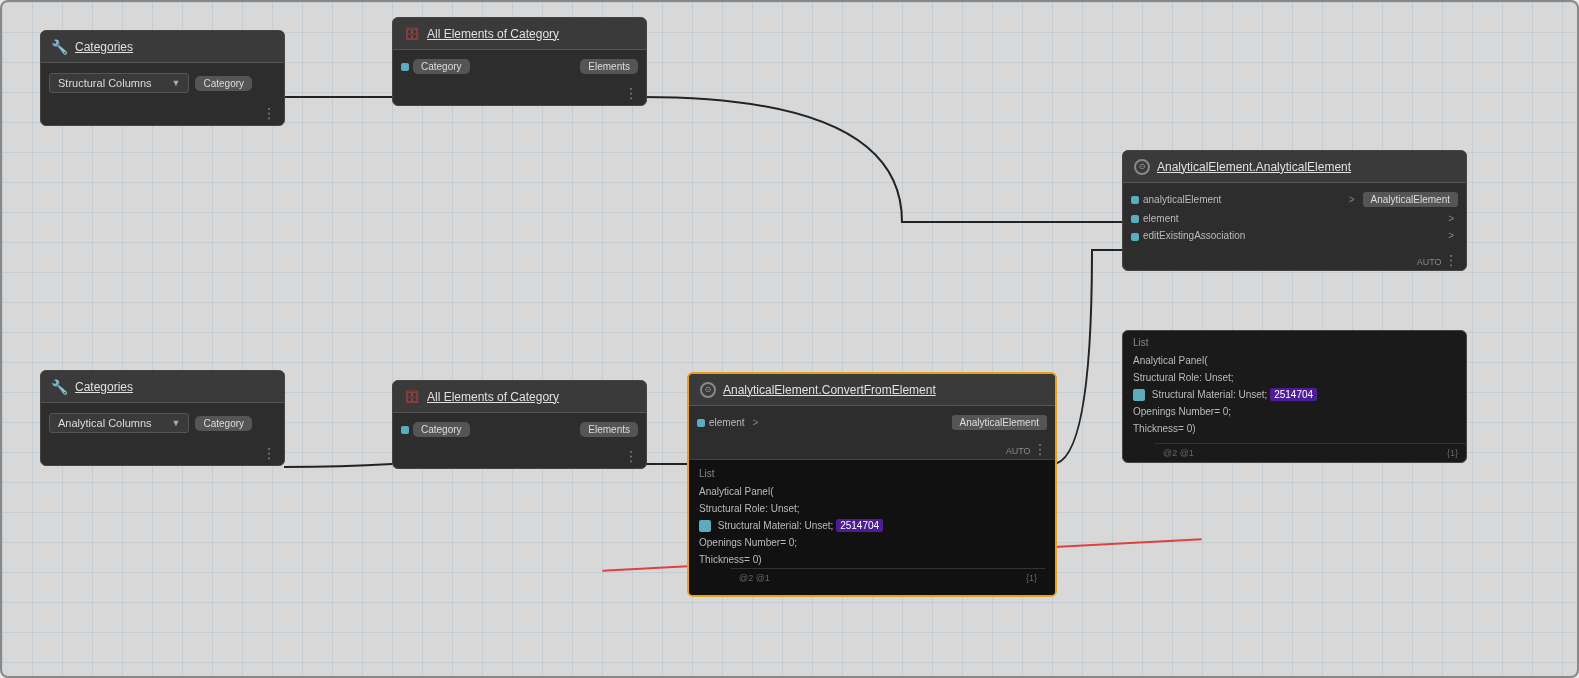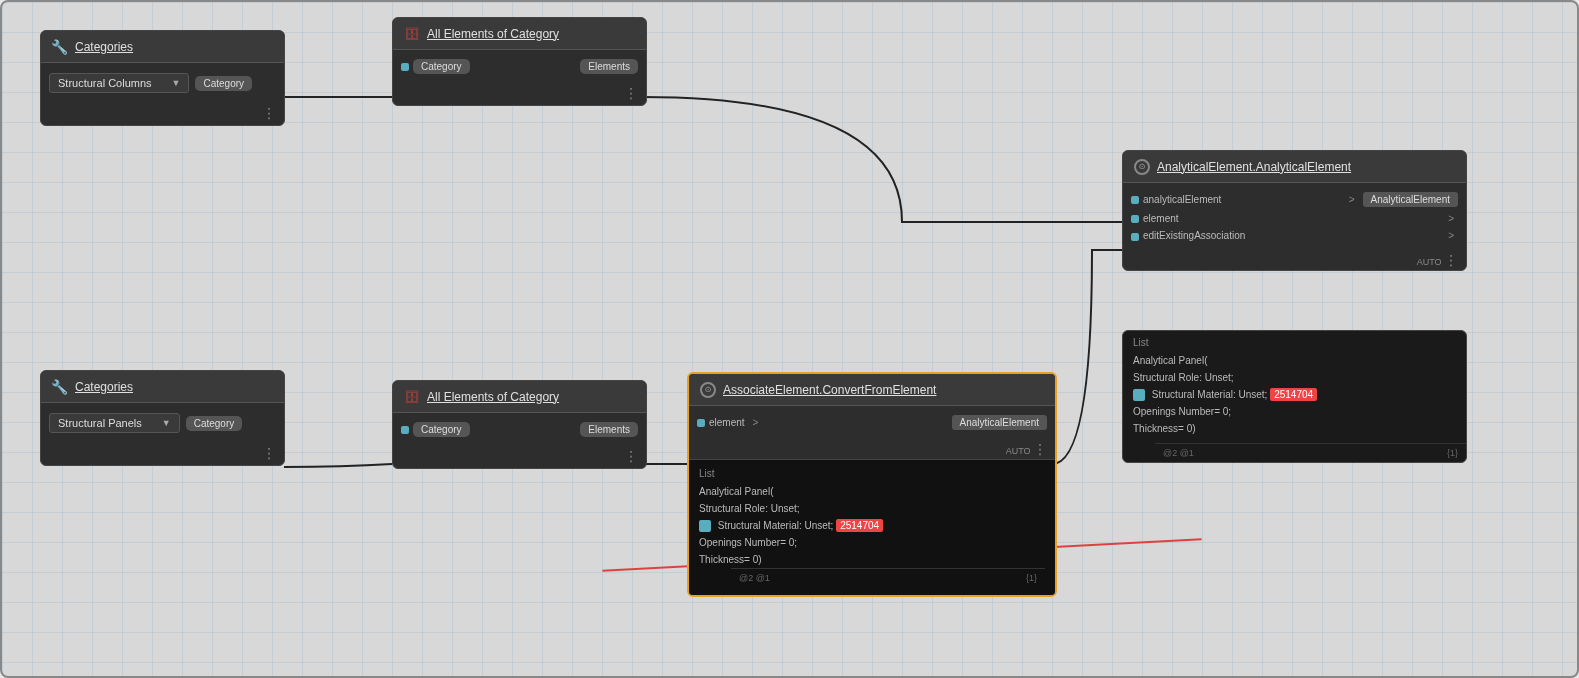--- a/index.html
+++ b/index.html
@@ -193,21 +193,21 @@
     }
 
     
     .output-node {
       width: 350px;
       background: #1a1a1a;
       border: 1px solid #444;
     }
 
     .output-highlight {
-      background: #ef4444;
+      background: #4c1d95;
       color: #fff;
       padding: 1px 4px;
       border-radius: 2px;
       font-size: 10px;
       text-align: right;
     }
 
     .output-footer {
       display: flex;
       justify-content: space-between;
@@ -359,21 +359,21 @@
   <div class="node categories-node" style="left: 38px; top: 368px; width: 245px;">
     <div class="node-header">
       <div class="node-icon">
         <span style="color:#cc4444; font-size:14px;">🔧</span>
       </div>
       <span class="node-title">Categories</span>
     </div>
     <div class="node-body">
       <div class="dropdown-row">
         <div class="dropdown">
-          <span>Structural Panels</span>
+          <span>Analytical Columns</span>
           <span class="dropdown-arrow">▼</span>
         </div>
         <div class="port">
           <span>Category</span>
         </div>
       </div>
     </div>
     <div class="node-footer">
       <span class="node-dots">⋮</span>
     </div>
@@ -402,21 +402,21 @@
     <div class="node-footer">
       <span class="node-dots">⋮</span>
     </div>
   </div>
 
   <div class="node convert-node" style="left: 685px; top: 370px; width: 370px;">
     <div class="node-header">
       <div class="node-icon">
         <div class="icon-circle">⊙</div>
       </div>
-      <span class="node-title">AssociateElement.ConvertFromElement</span>
+      <span class="node-title">AnalyticalElement.ConvertFromElement</span>
     </div>
     <div class="node-body">
       <div class="port-row">
         <div style="display:flex; align-items:center; gap:4px;">
           <div style="width:8px; height:8px; background:#5aadbe; border-radius:2px; flex-shrink:0;"></div>
           <span class="port-label">element</span>
           <span class="port-arrow">&gt;</span>
         </div>
         <div class="port-output">
           <span>AnalyticalElement</span>

